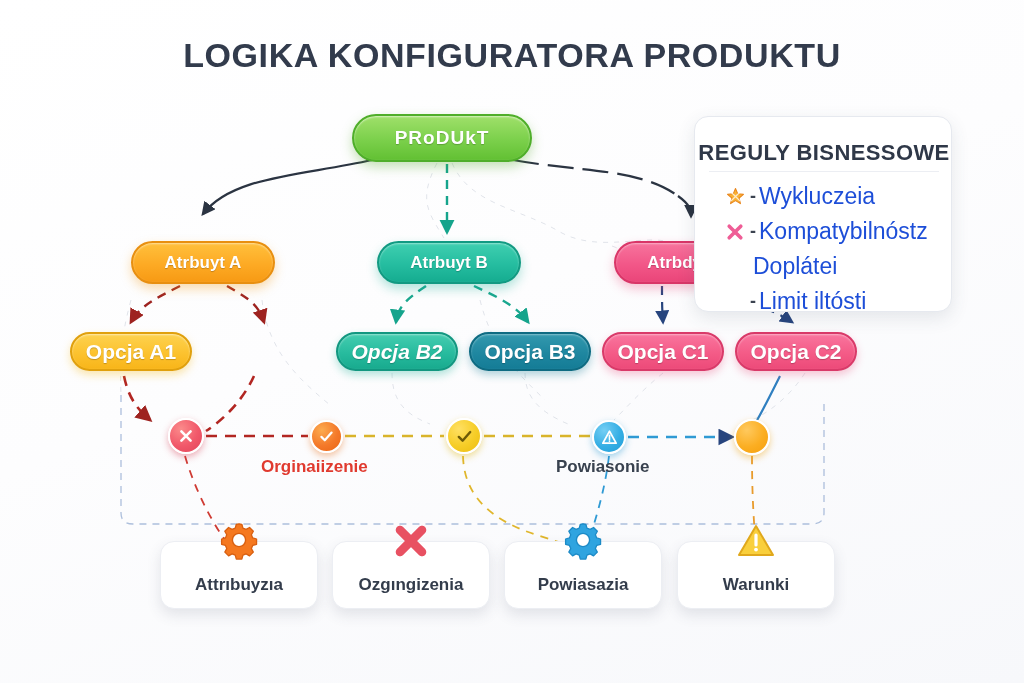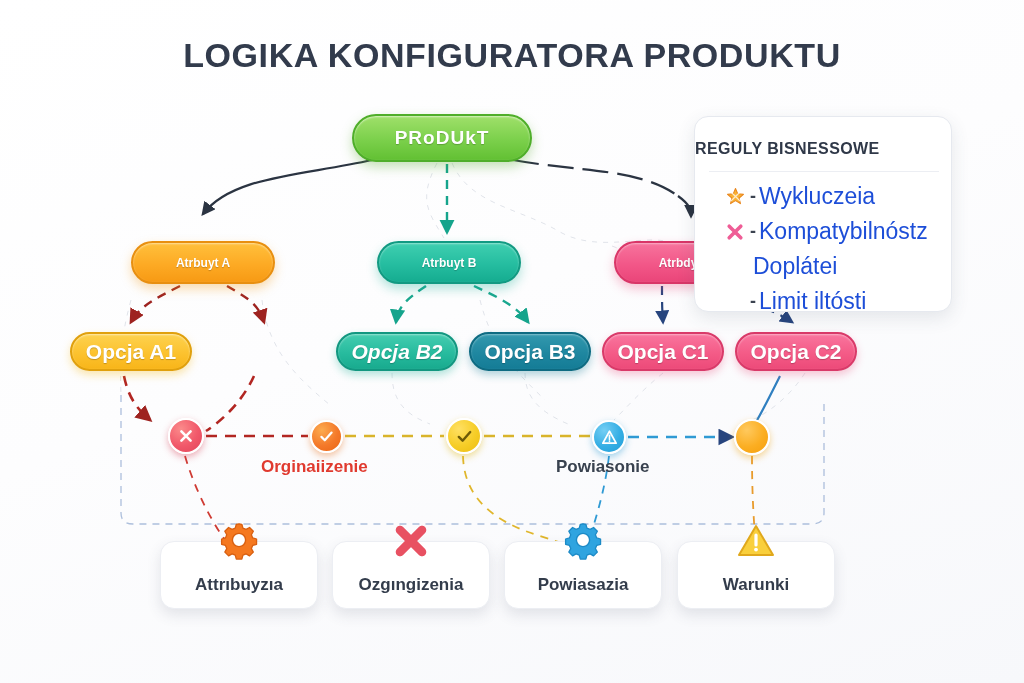--- a/index.html
+++ b/index.html
@@ -53,21 +53,21 @@
     left: 352px; top: 114px;
     width: 180px; height: 48px;
     font-size: 19px;
     letter-spacing: 1px;
     background: linear-gradient(180deg, #9fe06a 0%, #7bd04b 55%, #62c033 100%);
     border: 2px solid #4fae2a;
     box-shadow: 0 5px 12px rgba(90,170,50,0.35), inset 0 1px 2px rgba(255,255,255,0.6);
   }
   .pill.attr {
     width: 144px; height: 43px;
-    font-size: 12px;
+    font-size: 17px;
     top: 241px;
   }
   .attr-a {
     left: 131px;
     background: linear-gradient(180deg, #ffc03c 0%, #fdaa24 55%, #f79a14 100%);
     border: 2px solid #e88f10;
     box-shadow: 0 5px 11px rgba(240,155,25,0.35), inset 0 1px 2px rgba(255,255,255,0.5);
   }
   .attr-b {
     left: 377px;
@@ -188,22 +188,22 @@
     border: 1px solid #e6e9ef;
     border-radius: 14px;
     box-shadow: 0 6px 18px rgba(60,70,90,0.12);
     z-index: 8;
     box-sizing: border-box;
   }
   .legend-title {
     position: absolute;
     left: 0; top: 23px;
     width: 258px;
-    text-align: left;
-    font-size: 16px;
+    text-align: center;
+    font-size: 22px;
     font-weight: bold;
     letter-spacing: 0.4px;
     color: #2f3848;
   }
   .legend-rule {
     position: absolute;
     left: 14px; top: 54px;
     width: 230px;
     height: 1px;
     background: #eceef3;

